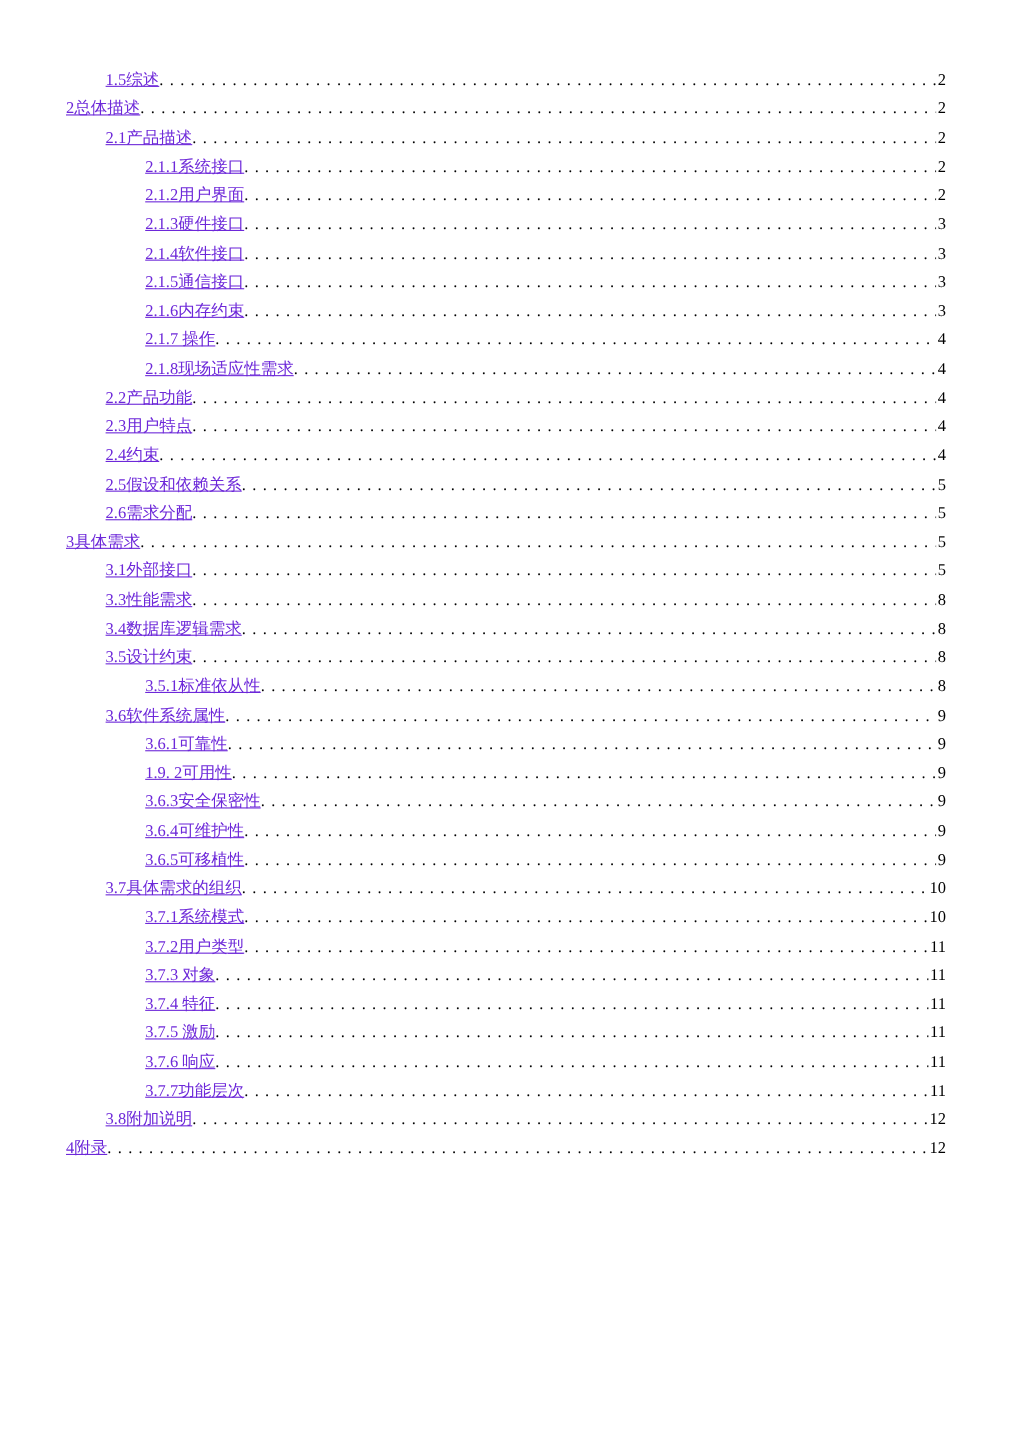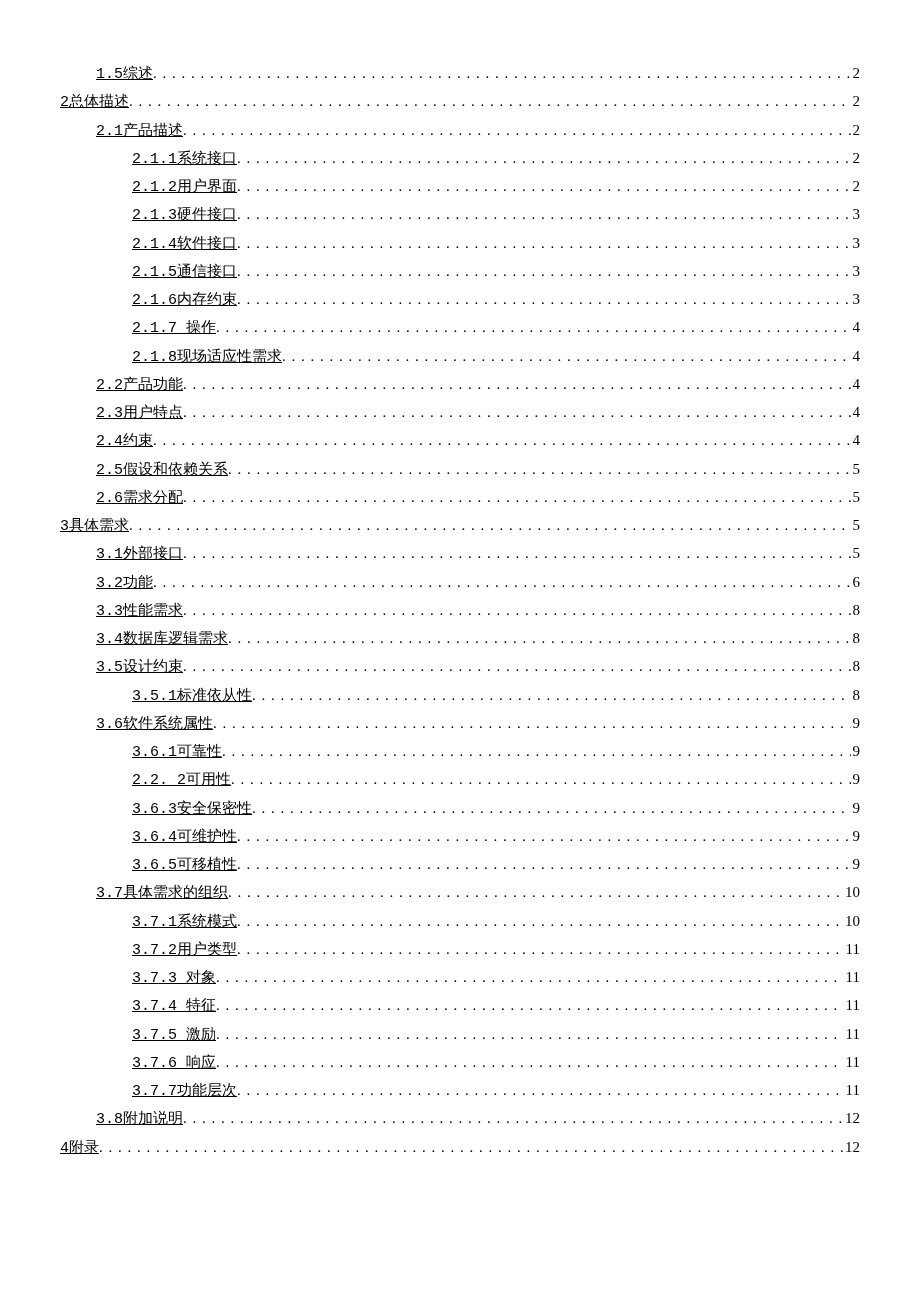--- a/index.html
+++ b/index.html
@@ -15,24 +15,23 @@
     font-size: 15px;
     color: #000;
     line-height: 1.75;
   }
   .toc-row {
     display: flex;
     align-items: baseline;
     white-space: nowrap;
   }
   .toc-link {
-    color: #000000;
+    color: #6d28d9;
     text-decoration: underline;
     flex: 0 0 auto;
-    font-family: Liberation Mono, monospace;
   }
   .toc-dots {
     flex: 1 1 auto;
     overflow: hidden;
     color: #000;
     letter-spacing: 1px;
   }
   .toc-dots::after {
     content: " . . . . . . . . . . . . . . . . . . . . . . . . . . . . . . . . . . . . . . . . . . . . . . . . . . . . . . . . . . . . . . . . . . . . . . . . . . . . . . . . . . . . . . . . . . . . . . . . . . . . . . . . . . . . . . . . . . . . . . . . . . . . . . . . . . . . . . . . . . . . . . . . . . . . . . . . . . . . . . . . . . .";
   }
@@ -133,25 +132,20 @@
       <a class="toc-link" href="#">3具体需求</a>
       <span class="toc-dots"></span>
       <span class="toc-page">5</span>
     </div>
     <div class="toc-row lvl-1">
       <a class="toc-link" href="#">3.1外部接口</a>
       <span class="toc-dots"></span>
       <span class="toc-page">5</span>
     </div>
     <div class="toc-row lvl-1">
-      <a class="toc-link" href="#">3.2功能</a>
-      <span class="toc-dots"></span>
-      <span class="toc-page">6</span>
-    </div>
-    <div class="toc-row lvl-1">
       <a class="toc-link" href="#">3.3性能需求</a>
       <span class="toc-dots"></span>
       <span class="toc-page">8</span>
     </div>
     <div class="toc-row lvl-1">
       <a class="toc-link" href="#">3.4数据库逻辑需求</a>
       <span class="toc-dots"></span>
       <span class="toc-page">8</span>
     </div>
     <div class="toc-row lvl-1">
@@ -168,21 +162,21 @@
       <a class="toc-link" href="#">3.6软件系统属性</a>
       <span class="toc-dots"></span>
       <span class="toc-page">9</span>
     </div>
     <div class="toc-row lvl-2">
       <a class="toc-link" href="#">3.6.1可靠性</a>
       <span class="toc-dots"></span>
       <span class="toc-page">9</span>
     </div>
     <div class="toc-row lvl-2">
-      <a class="toc-link" href="#">2.2. 2可用性</a>
+      <a class="toc-link" href="#">1.9. 2可用性</a>
       <span class="toc-dots"></span>
       <span class="toc-page">9</span>
     </div>
     <div class="toc-row lvl-2">
       <a class="toc-link" href="#">3.6.3安全保密性</a>
       <span class="toc-dots"></span>
       <span class="toc-page">9</span>
     </div>
     <div class="toc-row lvl-2">
       <a class="toc-link" href="#">3.6.4可维护性</a>

